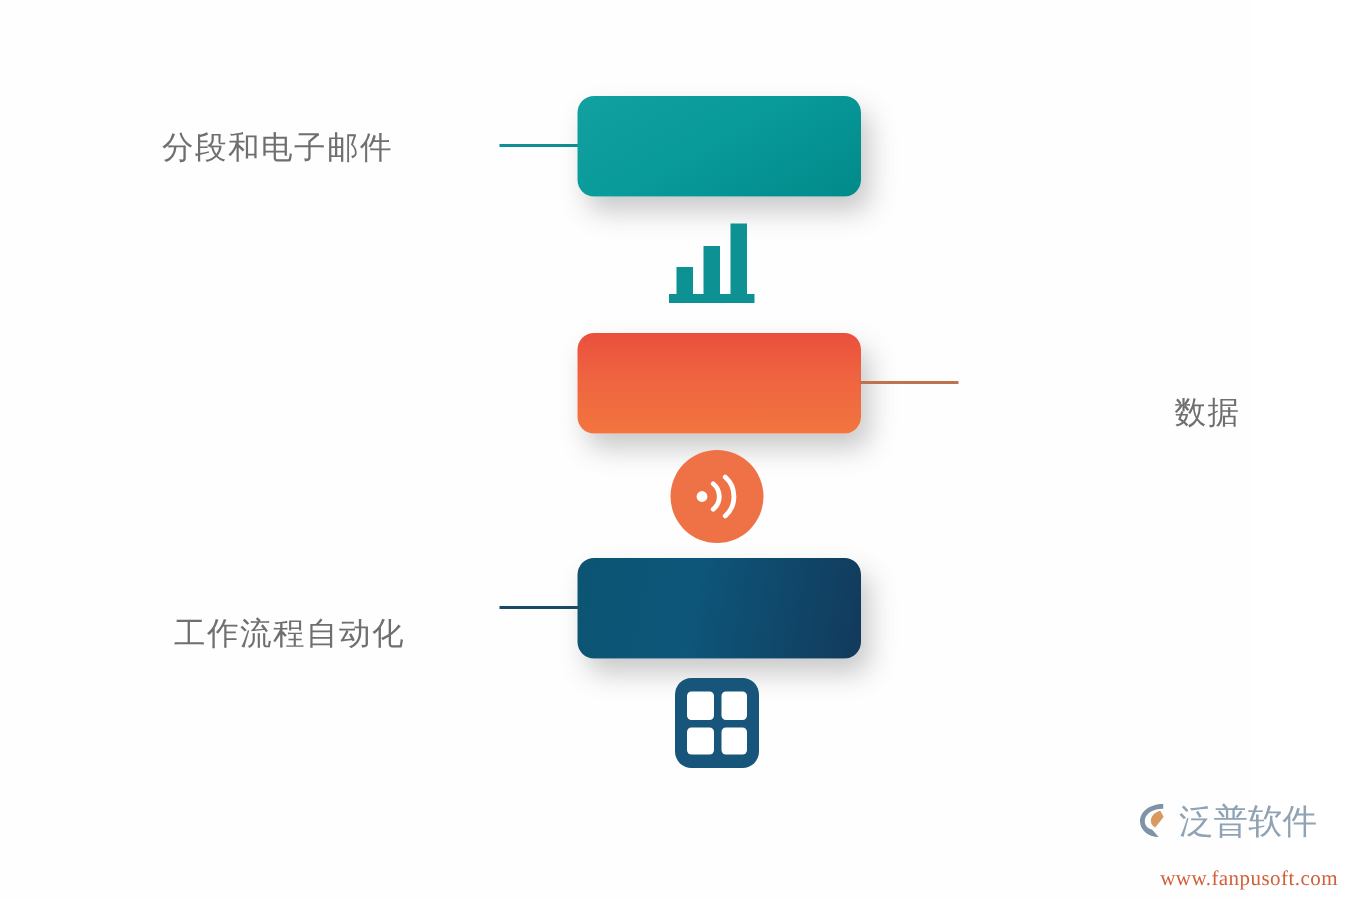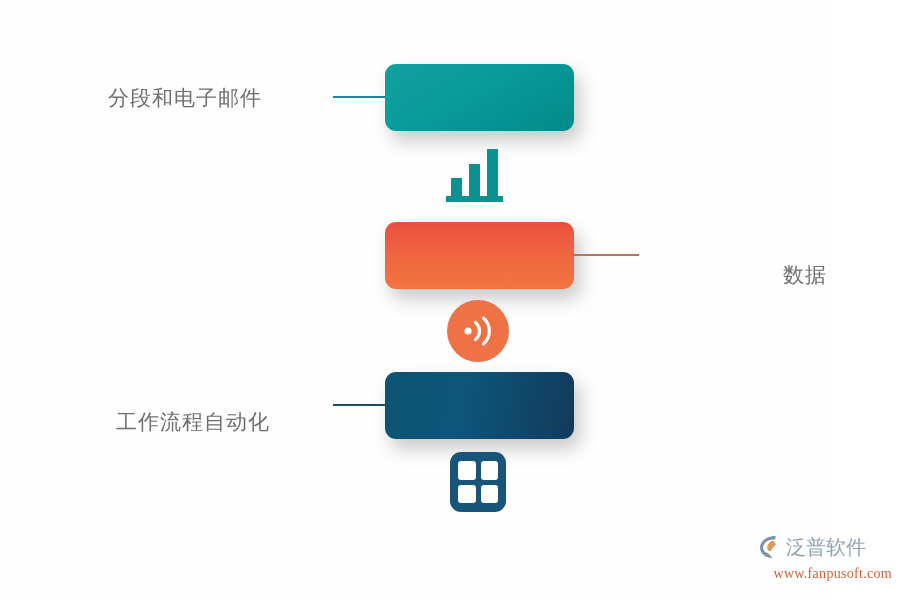--- a/index.html
+++ b/index.html
@@ -153,28 +153,28 @@
     display: flex;
     align-items: center;
     gap: 3px;
   }
   .wm-mark {
     width: 26px;
     height: 26px;
     flex: none;
   }
   .wm-cn {
-    font-size: 20px;
+    font-size: 23px;
     color: #8fa3b4;
     font-family: "Liberation Sans", "DejaVu Sans", sans-serif;
     letter-spacing: 0px;
     line-height: 1;
   }
   .wm-url {
-    margin-top: 6px;
+    margin-top: 19px;
     font-size: 14px;
     color: #d1603a;
     font-family: "Liberation Serif", "DejaVu Serif", serif;
     letter-spacing: 0.3px;
     text-align: right;
   }
 </style>
 </head>
 <body>
 

